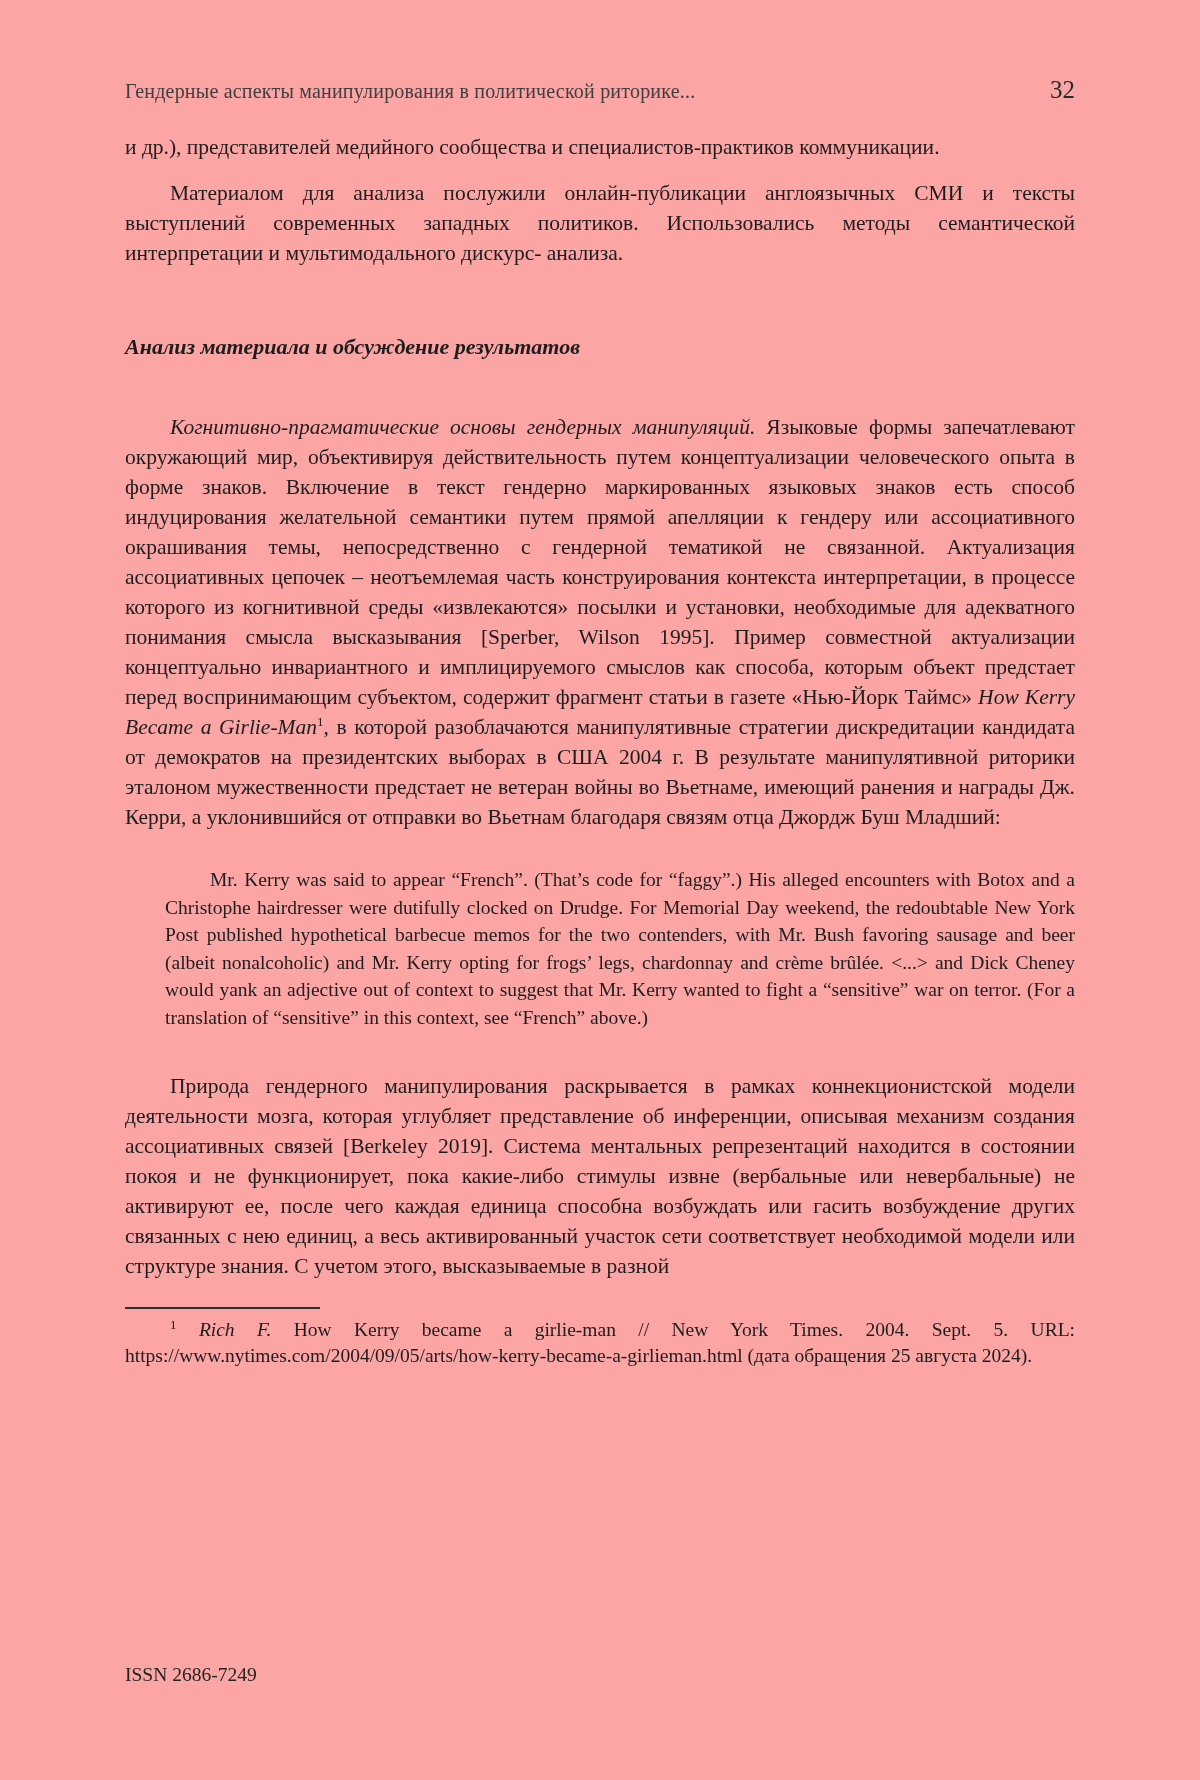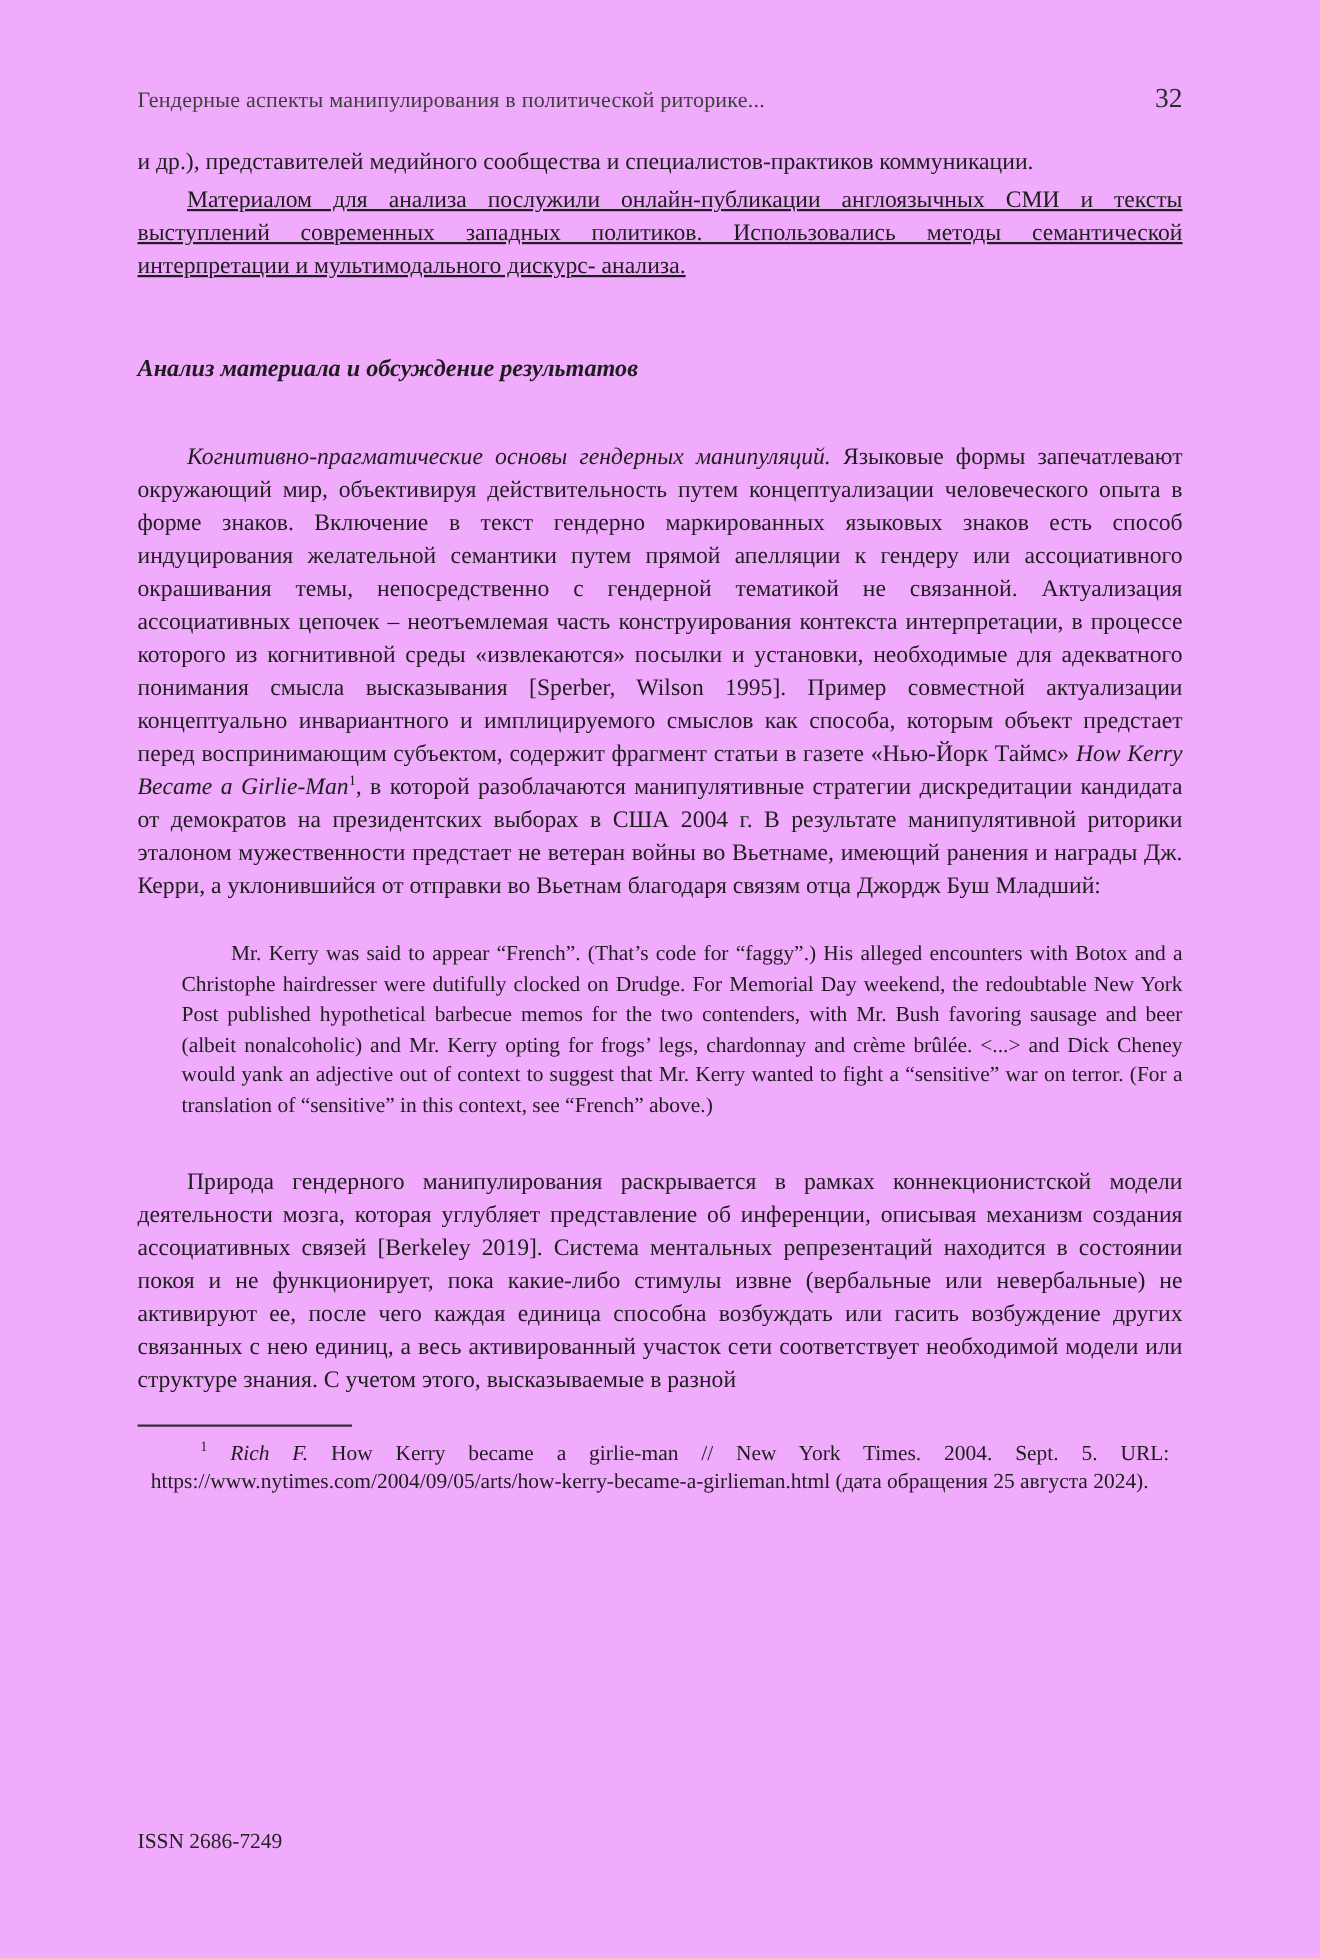--- a/index.html
+++ b/index.html
@@ -1,21 +1,21 @@
 <!DOCTYPE html>
 <html lang="ru"><head>
 <meta charset="utf-8">
 <style>
   html, body { margin: 0; padding: 0; background: #e8e8e8; }
   .page {
     position: relative;
     width: 1200px;
     height: 1780px;
     margin: 0 auto;
-    background: #f0abfc;
+    background: #fca5a5;
     font-family: "Liberation Serif", "DejaVu Serif", serif;
     color: #1d1d1d;
     overflow: hidden;
   }
   .content {
     position: absolute;
     left: 125px;
     width: 950px;
     top: 0;
   }
@@ -37,21 +37,21 @@
   }
   
   .para {
     font-size: 21.5px;
     line-height: 30px;
     text-align: justify;
     margin: 0;
   }
   .para.indent { text-indent: 45px; }
   .p-first { margin-top: 28px; }
-  .p-material { margin-top: 4px; text-decoration: underline; }
+  .p-material { margin-top: 16px; }
   .section-heading {
     font-style: italic;
     font-size: 22px;
     margin: 0;
     margin-top: 66px;
     font-weight: bold;
   }
   .p-cognitive { margin-top: 52px; }
   .lead-italic, .title-italic { font-style: italic; }
   sup.fn-ref {
@@ -76,21 +76,21 @@
     height: 0;
     border: none;
     border-top: 2px solid #2f2f2f;
     margin: 26px 0 8px 0;
   }
   .footnote {
     font-size: 19.5px;
     line-height: 26px;
     text-align: justify;
     text-indent: 45px;
-    margin: 12px;
+    margin: 0;
   }
   
   .footer {
     position: absolute;
     left: 125px;
     width: 950px;
     top: 1664px;
     display: flex;
     justify-content: space-between;
     font-size: 19.5px;

